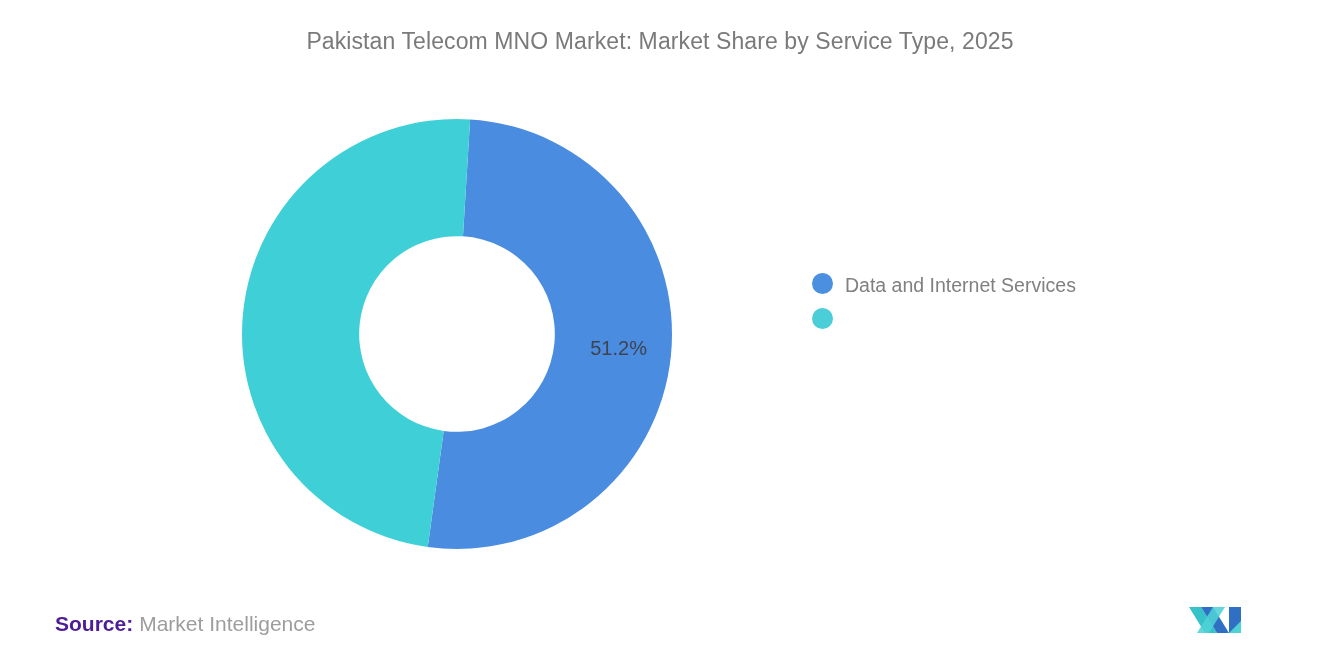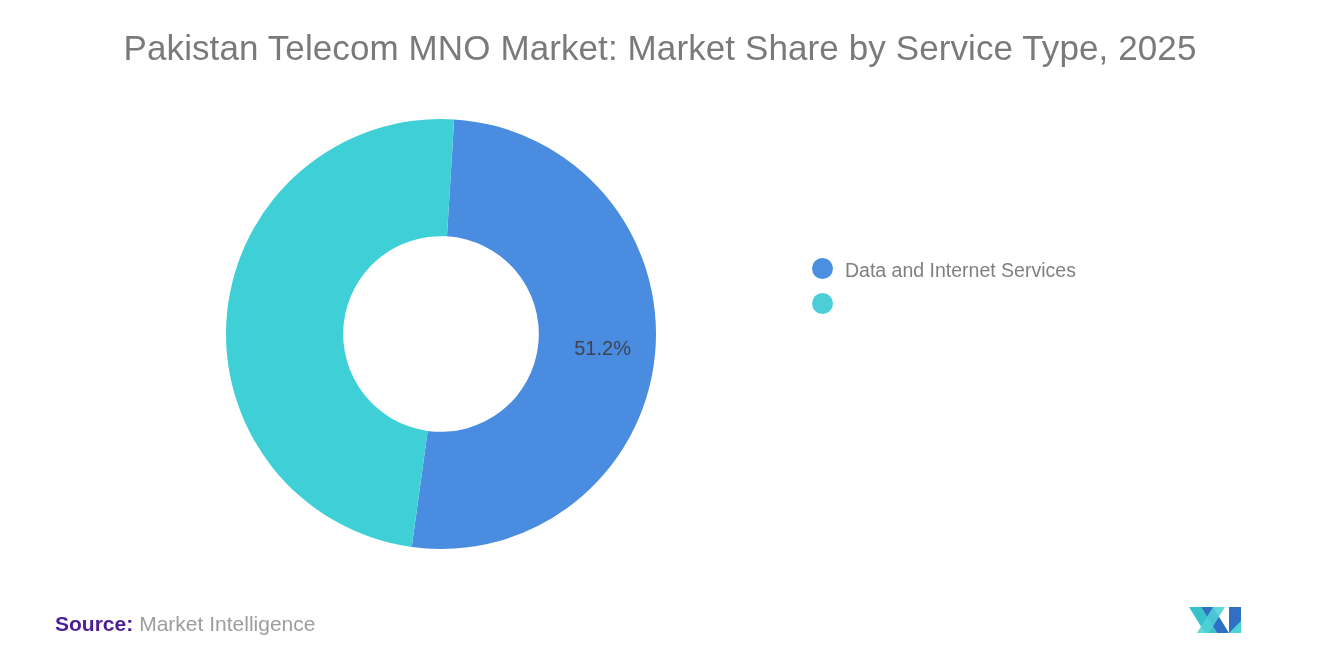--- a/index.html
+++ b/index.html
@@ -20,31 +20,31 @@
     inset: 0;
   }
 
   
   #chart-title {
     position: absolute;
     top: 28px;
     left: 0;
     width: 1320px;
     text-align: center;
-    font-size: 35px;
+    font-size: 23px;
     font-weight: 400;
     color: #7a7a7a;
     letter-spacing: 0.1px;
     white-space: nowrap;
   }
 
   
   #donut-wrap {
     position: absolute;
-    left: 226px;
+    left: 242px;
     top: 119px;
     width: 430px;
     height: 430px;
   }
   #donut-svg {
     display: block;
     width: 430px;
     height: 430px;
     overflow: visible;
   }
@@ -56,21 +56,21 @@
     text-align: center;
     font-size: 20px;
     color: #3f4350;
     pointer-events: none;
   }
 
   
   #legend {
     position: absolute;
     left: 812px;
-    top: 255px;
+    top: 270px;
     width: 470px;
   }
   .legend-item {
     display: flex;
     align-items: flex-start;
     margin-bottom: 4px;
   }
   .legend-swatch {
     flex: 0 0 auto;
     width: 21px;

